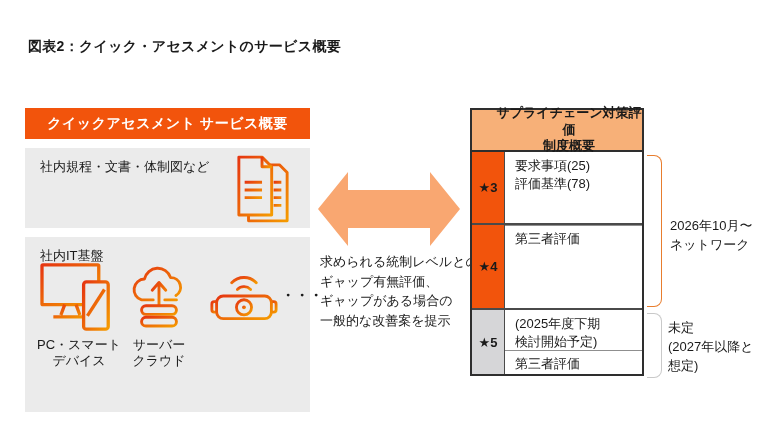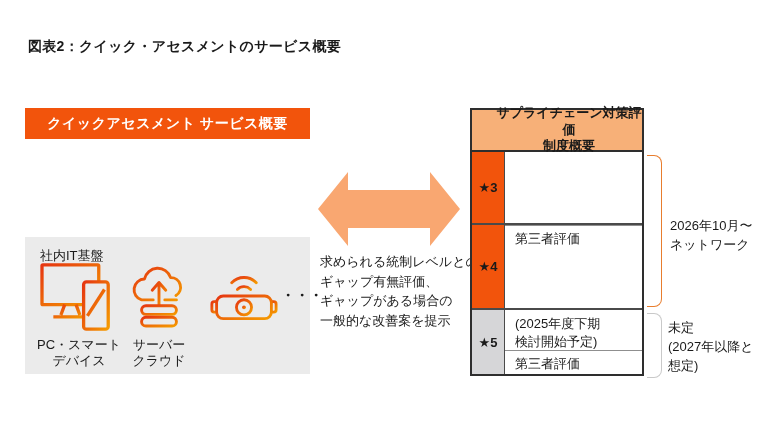--- a/index.html
+++ b/index.html
@@ -15,21 +15,21 @@
   .fig-title { left:28px; top:38px; font-size:14px; font-weight:bold; letter-spacing:0.3px; }
 
   
   .lp-header {
     left:25px; top:108px; width:285px; height:31px; background:#F2540C;
     color:#ffffff; font-size:14px; font-weight:bold;
     display:flex; align-items:center; justify-content:center; letter-spacing:0.5px;
   }
   .lp-sec { background:#EBEBEB; width:285px; left:25px; }
   .lp-sec1 { top:148px; height:80px; }
-  .lp-sec2 { top:237px; height:137px; }
+  .lp-sec2 { top:237px; height:175px; }
   .sec-label { left:15px; top:10px; font-size:13px; }
   .icon-caption { font-size:13px; line-height:16px; text-align:center; }
   .ellipsis-dots { left:256px; top:50px; font-size:14px; font-weight:bold; letter-spacing:0px; }
 
   
   .center-desc { left:320px; top:252px; width:160px; font-size:13px; line-height:19.5px; }
 
   
   .tbl { left:470px; top:108px; width:174px; }
   .tbl-header {
@@ -67,20 +67,40 @@
 </style>
 </head>
 <body>
 
 <div id="stage">
 
   <div class="abs fig-title">図表2：クイック・アセスメントのサービス概要</div>
 
   <div class="abs lp-header">クイックアセスメント サービス概要</div>
 
+  <div class="abs lp-sec lp-sec1">
+    <div class="abs sec-label">社内規程・文書・体制図など</div>
+    <div class="abs" style="left:210px; top:5px;">
+      <svg width="56" height="70" viewBox="0 0 58 72">
+        <defs>
+          <linearGradient id="gd1" x1="0%" y1="0%" x2="100%" y2="100%">
+            <stop offset="0%" stop-color="#E63611"></stop>
+              <stop offset="100%" stop-color="#F59B00"></stop>
+          </linearGradient>
+        </defs>
+        <g fill="none" stroke="url(#gd1)" stroke-width="3" stroke-linejoin="round">
+          <path d="M14 12 H46 L54 20 V70 H14 Z"></path>
+          <path d="M40 30 h8 M40 38 h8 M40 46 h8 M40 54 h8"></path>
+          <path d="M4 4 H28 L38 14 V64 H4 Z" fill="#EBEBEB"></path>
+          <path d="M28 4 V14 H38"></path>
+          <path d="M10 30 h18 M10 38 h18 M10 46 h18"></path>
+        </g>
+      </svg>
+    </div>
+  </div>
 
   <div class="abs lp-sec lp-sec2">
     <div class="abs sec-label">社内IT基盤</div>
 
     <div class="abs" style="left:15px; top:26px;">
       <svg width="74" height="70" viewBox="0 0 78 74">
         <defs>
           <linearGradient id="gd2" x1="0%" y1="0%" x2="100%" y2="100%">
             <stop offset="0%" stop-color="#E63611"></stop>
               <stop offset="100%" stop-color="#F59B00"></stop>
@@ -154,20 +174,22 @@
 一般的な改善案を提示</div>
 
   <div class="abs tbl">
     <div class="tbl-header ml">サプライチェーン対策評価
 制度概要</div>
     <div class="tbl-body">
 
       <div class="trow r0">
         <div class="star-cell star-orange">★3</div>
         <div class="cellcol">
+          <div class="cell-req ml">要求事項(25)
+評価基準(78)</div>
         </div>
       </div>
 
       <div class="trow r1">
         <div class="star-cell star-orange">★4</div>
         <div class="cellcol">
           <div class="cell-eval">第三者評価</div>
         </div>
       </div>
 

